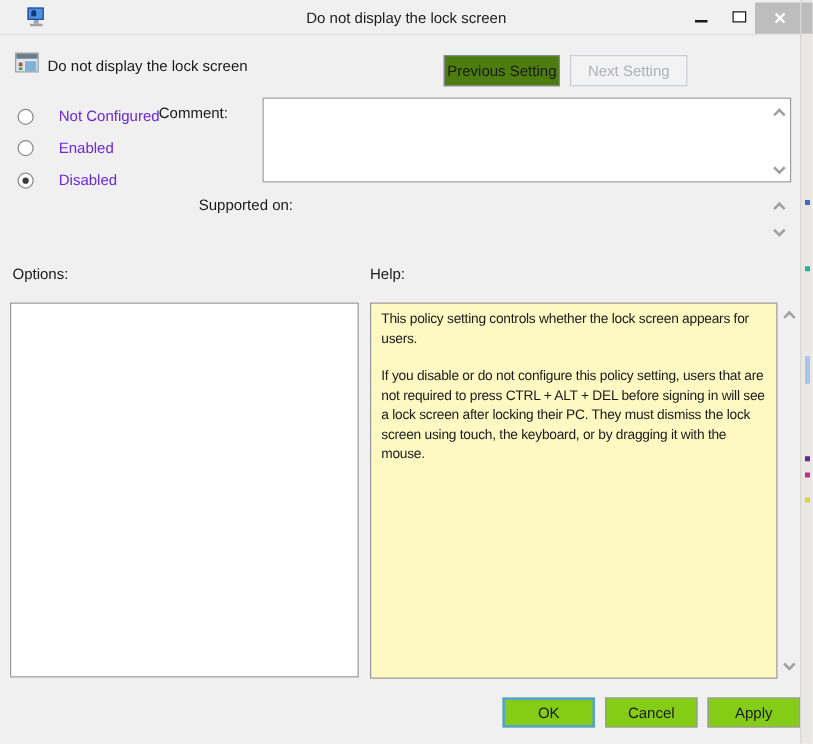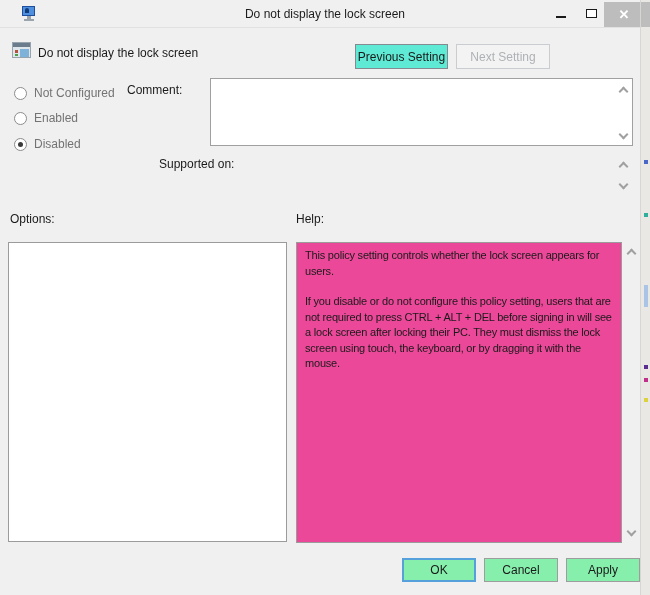--- a/index.html
+++ b/index.html
@@ -31,25 +31,25 @@
   .policy-icon .bar { position: absolute; left: 0; top: 0; right: 0; height: 4px; background: #6b7d8c; }
   .policy-icon .dot1 { position: absolute; left: 2px; top: 7px; width: 3px; height: 3px; background: #b5503c; }
   .policy-icon .dot2 { position: absolute; left: 2px; top: 11px; width: 3px; height: 2px; background: #4f9d49; }
   .policy-icon .panel { position: absolute; right: 1px; top: 6px; width: 9px; height: 8px; background: #7fb2d9; }
   .header-title { position: absolute; left: 38px; top: 46px; font-size: 12px; color: #1a1a1a; }
 
   .push-btn {
     position: absolute; top: 44px; height: 25px; display: flex; align-items: center; justify-content: center;
     font-size: 12px; cursor: default;
   }
-  .btn-prev { left: 355px; width: 93px; background: #5eead4; border: 1px solid #858a90; color: #1a1a1a; }
+  .btn-prev { left: 355px; width: 93px; background: #4d7c0f; border: 1px solid #858a90; color: #1a1a1a; }
   .btn-next { left: 456px; width: 94px; background: #f3f3f3; border: 1px solid #c9cdd2; color: #aeb1b5; }
 
   
-  .radio-row { position: absolute; left: 14px; display: flex; align-items: center; gap: 7px; font-size: 12px; color: #737373; }
+  .radio-row { position: absolute; left: 14px; display: flex; align-items: center; gap: 20px; font-size: 12px; color: #6d28d9; }
   .r1 { top: 86px; } .r2 { top: 111px; } .r3 { top: 137px; }
   .radio-circle { width: 13px; height: 13px; border: 1px solid #8c8c8c; border-radius: 50%; background: #fff;
     display: inline-flex; align-items: center; justify-content: center; }
   .radio-circle.selected::after { content: ""; width: 5px; height: 5px; border-radius: 50%; background: #3a3a3a; }
 
   
   .field-label { position: absolute; font-size: 12px; color: #1a1a1a; }
   .lbl-comment { left: 127px; top: 83px; }
   .lbl-supported { left: 127px; top: 157px; margin-left: 32px; }
   .comment-box {
@@ -73,29 +73,29 @@
   .supported-down { left: 620px; top: 181px; }
   .help-up { left: 628px; top: 250px; }
   .help-down { left: 628px; top: 528px; }
 
   
   .lbl-options { left: 10px; top: 212px; }
   .lbl-help { left: 296px; top: 212px; }
   .options-box { position: absolute; left: 8px; top: 242px; width: 279px; height: 300px;
     background: #ffffff; border: 1px solid #9b9b9b; }
   .help-box { position: absolute; left: 296px; top: 242px; width: 326px; height: 301px;
-    background: #ec4899; border: 1px solid #9b9b9b; padding: 5px 8px; overflow: hidden; }
+    background: #fef9c3; border: 1px solid #9b9b9b; padding: 5px 8px; overflow: hidden; }
   .help-box p { font-size: 11px; line-height: 15.5px; color: #1a1a1a; letter-spacing: -0.2px;
     white-space: pre-wrap; margin-top: 15px; }
   .help-box p:first-child { margin-top: 0; }
 
   
   .footer-btn { position: absolute; top: 558px; width: 74px; height: 24px;
     display: flex; align-items: center; justify-content: center; font-size: 12px; color: #1a1a1a;
-    background: #86efac; border: 1px solid #9d9d9d; cursor: default; }
+    background: #84cc16; border: 1px solid #9d9d9d; cursor: default; }
   .btn-ok { left: 402px; border: 2px solid #56a0dc; }
   .btn-cancel { left: 484px; }
   .btn-apply { left: 566px; }
 
   
   .bg-strip { position: absolute; left: 640px; top: 0; width: 10px; height: 595px;
     background: #eae8e5; border-left: 1px solid #d8d6d3; }
   .bg-strip .topblock { position: absolute; left: 0; top: 2px; width: 10px; height: 25px; background: #bdbdbd; }
   .speck { position: absolute; left: 3px; width: 4px; height: 4px; }
 

